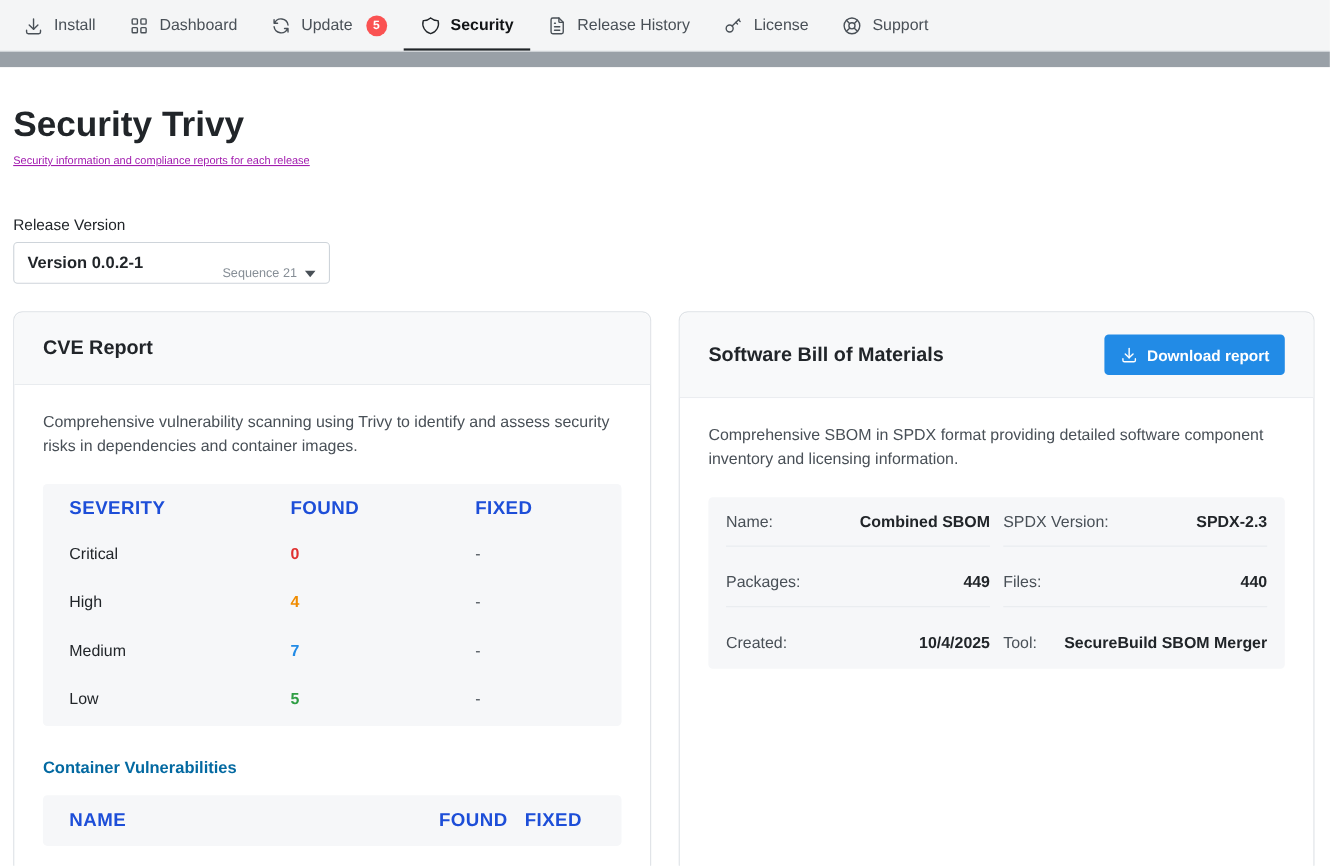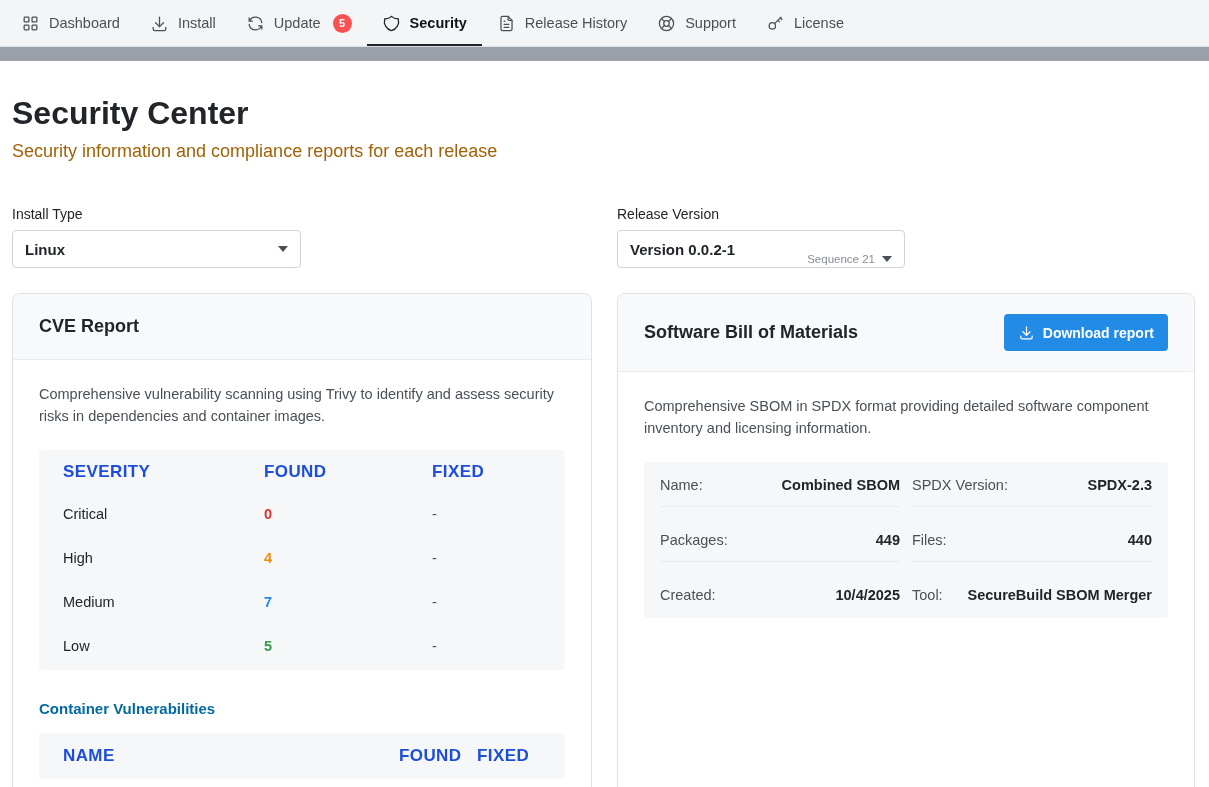--- a/index.html
+++ b/index.html
@@ -28,21 +28,21 @@
     min-width: 19px; height: 19px; padding: 0 5px;
     font-size: 11px; font-weight: 700;
     display: inline-flex; align-items: center; justify-content: center;
   }
 
   .scroll-band { height: 14px; background: #99a0a7; }
 
   
   .main { padding: 0 12px; }
   .page-title { font-size: 32px; font-weight: 700; margin: 34px 0 0; color: #212529; }
-  .page-subtitle { margin-top: 9px; font-size: 18px; color: #a16207; }
+  .page-subtitle { margin-top: 9px; font-size: 10px; color: #a21caf; text-decoration: underline; }
 
   .filters { display: grid; grid-template-columns: 580px 578px; column-gap: 25px; margin-top: 44px; }
   .field-label { font-size: 14px; color: #212529; margin-bottom: 8px; }
   .select {
     height: 38px; border: 1px solid #ced4da; border-radius: 4px; background: #fff;
     display: flex; align-items: center; justify-content: space-between;
     padding: 0 12px; cursor: pointer;
   }
   .select.w-left { width: 289px; }
   .select.w-right { width: 288px; }
@@ -97,38 +97,38 @@
   .kv-label { color: #495057; white-space: nowrap; }
   .kv-value { font-weight: 700; color: #212529; text-align: right; }
 </style>
 </head>
 <body>
 
 <nav class="topnav">
   <div class="nav-item">
     <span>
       <svg width="19" height="19" viewBox="0 0 24 24" fill="none" stroke="#495057" stroke-width="1.6" stroke-linecap="round" stroke-linejoin="round">
+          <path d="M4 17v2a2 2 0 0 0 2 2h12a2 2 0 0 0 2-2v-2"></path>
+          <path d="M7 11l5 5 5-5"></path>
+          <path d="M12 4v12"></path>
+        </svg>
+    </span>
+    <span>Install</span>
+  </div>
+
+  <div class="nav-item">
+    <span>
+      <svg width="19" height="19" viewBox="0 0 24 24" fill="none" stroke="#495057" stroke-width="1.6" stroke-linecap="round" stroke-linejoin="round">
           <rect x="4" y="4" width="6" height="6" rx="1"></rect>
           <rect x="14" y="4" width="6" height="6" rx="1"></rect>
           <rect x="4" y="14" width="6" height="6" rx="1"></rect>
           <rect x="14" y="14" width="6" height="6" rx="1"></rect>
         </svg>
     </span>
     <span>Dashboard</span>
-  </div>
-
-  <div class="nav-item">
-    <span>
-      <svg width="19" height="19" viewBox="0 0 24 24" fill="none" stroke="#495057" stroke-width="1.6" stroke-linecap="round" stroke-linejoin="round">
-          <path d="M4 17v2a2 2 0 0 0 2 2h12a2 2 0 0 0 2-2v-2"></path>
-          <path d="M7 11l5 5 5-5"></path>
-          <path d="M12 4v12"></path>
-        </svg>
-    </span>
-    <span>Install</span>
   </div>
 
   <div class="nav-item">
     <span>
       <svg width="19" height="19" viewBox="0 0 24 24" fill="none" stroke="#495057" stroke-width="1.6" stroke-linecap="round" stroke-linejoin="round">
           <path d="M20 11a8.1 8.1 0 0 0-15.5-2m-.5-4v4h4"></path>
           <path d="M4 13a8.1 8.1 0 0 0 15.5 2m.5 4v-4h-4"></path>
         </svg>
     </span>
     <span>Update</span>
@@ -148,67 +148,56 @@
     <span>
       <svg width="19" height="19" viewBox="0 0 24 24" fill="none" stroke="#495057" stroke-width="1.6" stroke-linecap="round" stroke-linejoin="round">
           <path d="M14 3v4a1 1 0 0 0 1 1h4"></path>
           <path d="M17 21H7a2 2 0 0 1-2-2V5a2 2 0 0 1 2-2h7l5 5v11a2 2 0 0 1-2 2z"></path>
           <path d="M9 9h1"></path>
           <path d="M9 13h6"></path>
           <path d="M9 17h6"></path>
         </svg>
     </span>
     <span>Release History</span>
+  </div>
+
+  <div class="nav-item">
+    <span>
+      <svg width="19" height="19" viewBox="0 0 24 24" fill="none" stroke="#495057" stroke-width="1.6" stroke-linecap="round" stroke-linejoin="round">
+          <circle cx="8" cy="15" r="4"></circle>
+          <path d="M10.85 12.15 19 4"></path>
+          <path d="M18 5l2 2"></path>
+          <path d="M15 8l2 2"></path>
+        </svg>
+    </span>
+    <span>License</span>
   </div>
 
   <div class="nav-item">
     <span>
       <svg width="19" height="19" viewBox="0 0 24 24" fill="none" stroke="#495057" stroke-width="1.6" stroke-linecap="round" stroke-linejoin="round">
           <circle cx="12" cy="12" r="9"></circle>
           <circle cx="12" cy="12" r="3.5"></circle>
           <path d="M15 15l3.3 3.3"></path>
           <path d="M9 15l-3.3 3.3"></path>
           <path d="M5.7 5.7 9 9"></path>
           <path d="M18.3 5.7 15 9"></path>
         </svg>
     </span>
     <span>Support</span>
   </div>
-
-  <div class="nav-item">
-    <span>
-      <svg width="19" height="19" viewBox="0 0 24 24" fill="none" stroke="#495057" stroke-width="1.6" stroke-linecap="round" stroke-linejoin="round">
-          <circle cx="8" cy="15" r="4"></circle>
-          <path d="M10.85 12.15 19 4"></path>
-          <path d="M18 5l2 2"></path>
-          <path d="M15 8l2 2"></path>
-        </svg>
-    </span>
-    <span>License</span>
-  </div>
 </nav>
 
 <div class="scroll-band"></div>
 
 <main class="main">
-  <h1 class="page-title">Security Center</h1>
+  <h1 class="page-title">Security Trivy</h1>
   <div class="page-subtitle">Security information and compliance reports for each release</div>
 
   <div class="filters">
-    <div>
-      <div class="field-label">Install Type</div>
-      <div class="select w-left">
-        <span class="select-value">Linux</span>
-        <span class="caret">
-          <svg width="10" height="6" viewBox="0 0 10 6">
-              <polygon points="0,0 10,0 5,6" fill="#495057"></polygon>
-            </svg>
-        </span>
-      </div>
-    </div>
     <div>
       <div class="field-label">Release Version</div>
       <div class="select w-right">
         <span class="select-value">Version 0.0.2-1</span>
         <span class="select-right">
           <span class="select-hint">Sequence 21</span>
           <span class="caret">
             <svg width="10" height="6" viewBox="0 0 10 6">
                 <polygon points="0,0 10,0 5,6" fill="#495057"></polygon>
               </svg>

